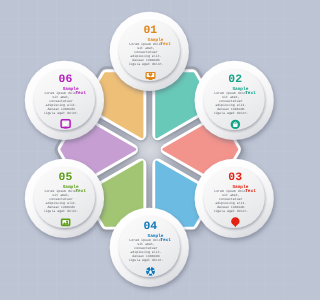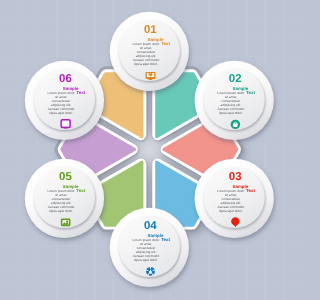--- a/index.html
+++ b/index.html
@@ -1,19 +1,19 @@
 <!DOCTYPE html>
 <html><head>
 <meta charset="utf-8">
 <title>Six Step Hexagon Infographic</title>
 <style>
   html,body{margin:0;padding:0;background:#bdc4d4;}
   body{width:300px;height:300px;overflow:hidden;
        font-family:"Liberation Sans","DejaVu Sans",sans-serif;}
-  #stage{position:relative;width:300px;height:236px;}
+  #stage{position:relative;width:300px;height:236px;font-family:Liberation Mono, monospace;}
   #root{position:absolute;left:0;top:0;display:block;}
   text{dominant-baseline:alphabetic;}
   svg{shape-rendering:geometricPrecision;text-rendering:geometricPrecision;}
 </style>
 </head>
 <body style="background: rgb(189, 196, 212);">
 
 <div id="stage">
 <svg id="root" width="300" height="300" viewBox="0 0 300 300" xmlns="http://www.w3.org/2000/svg">
   <defs>

